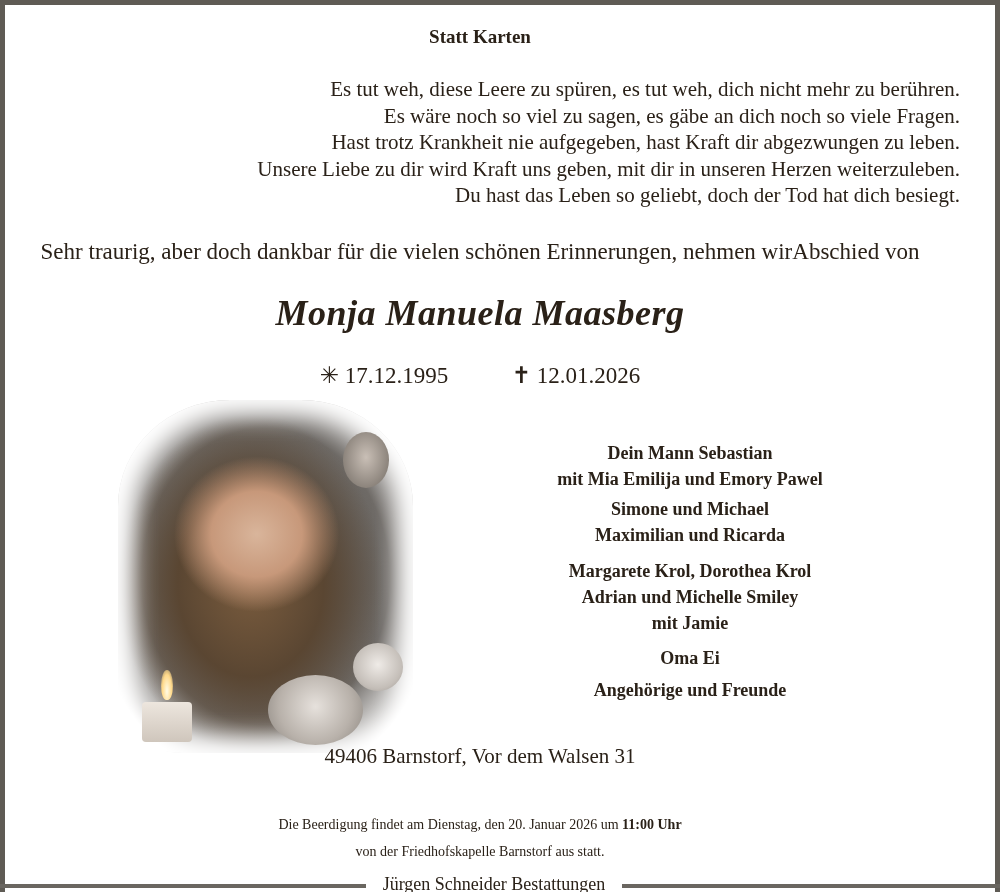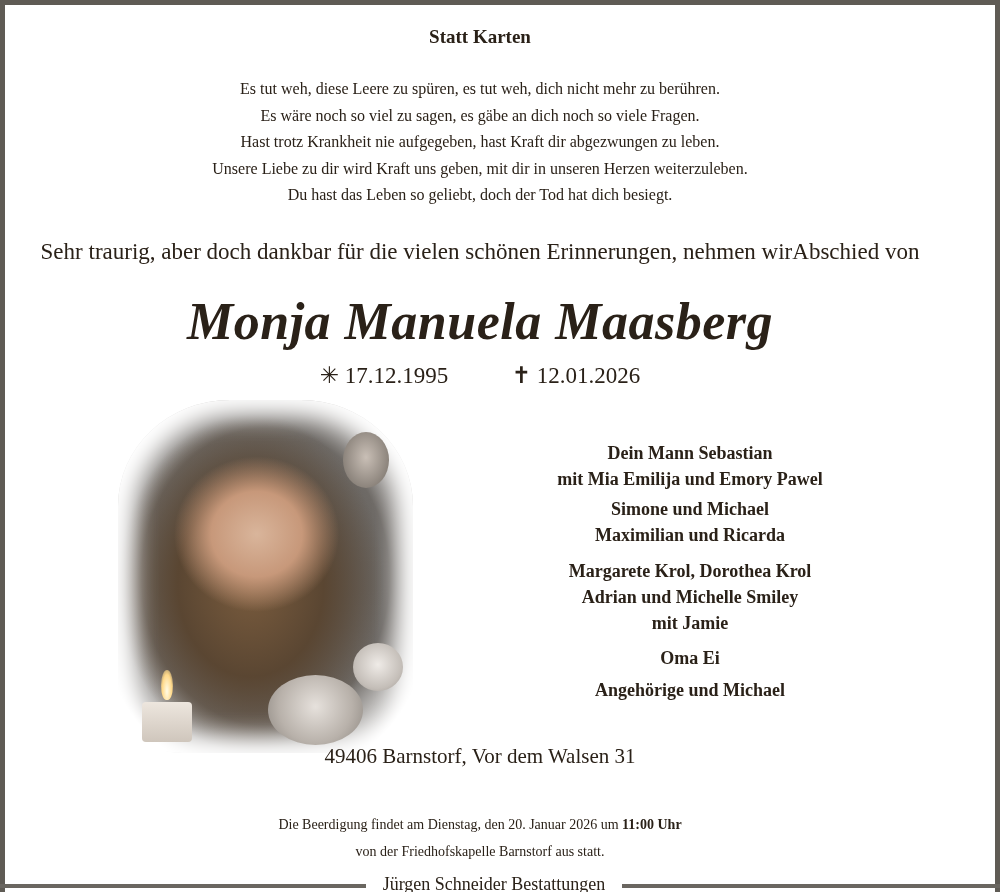--- a/index.html
+++ b/index.html
@@ -2,23 +2,23 @@
 <html><head>
 <meta charset="utf-8">
 <style>
   html, body { margin:0; padding:0; background:#ffffff; }
   body { width:1000px; height:892px; position:relative; overflow:hidden;
          font-family:"Liberation Serif","DejaVu Serif",serif; color:#2a2118; }
   .frame { position:absolute; left:0; top:0; width:1000px; height:892px; box-sizing:border-box;
            border-top:5px solid #5f5b55; border-left:5px solid #5f5b55; border-right:5px solid #5f5b55; }
   .c { position:absolute; left:0; width:960px; text-align:center; white-space:nowrap; }
   .header { top:26px; font-size:19px; font-weight:bold; }
-  .poem { top:76px; font-size:16px; line-height:26.5px; }
+  .poem { top:76px; font-size:21px; line-height:26.5px;text-align:right; }
   .intro { top:239px; font-size:23px; }
-  .name { top:292px; font-size:52px; font-weight:bold; font-style:italic; letter-spacing:0.5px; }
+  .name { top:292px; font-size:36px; font-weight:bold; font-style:italic; letter-spacing:0.5px; }
   .dates { top:362px; font-size:23px; }
   .dates span { display:inline-block; }
   .dates .gap { width:52px; }
   .photo { position:absolute; left:118px; top:400px; width:295px; height:353px;
            border-radius:38% 38% 22% 22% / 30% 30% 14% 14%;
            background:
              radial-gradient(ellipse 28% 22% at 47% 38%, #d9b59b 0%, #c7987a 55%, rgba(120,90,60,0) 100%),
              radial-gradient(ellipse 45% 48% at 45% 52%, #7a5c3e 0%, #5a4632 55%, rgba(60,55,50,0) 100%),
              radial-gradient(ellipse 60% 60% at 50% 50%, #4e4a46 0%, #6e6a66 70%, #ffffff 100%);
            box-shadow: 0 0 24px 14px #ffffff inset; }
@@ -87,21 +87,21 @@
 </div>
 <div class="mourners m3">
   <div>Margarete Krol, Dorothea Krol</div>
   <div>Adrian und Michelle Smiley</div>
   <div>mit Jamie</div>
 </div>
 <div class="mourners m4">
   <div>Oma Ei</div>
 </div>
 <div class="mourners m5">
-  <div>Angehörige und Michael</div>
+  <div>Angehörige und Freunde</div>
 </div>
 
 <div class="c address">49406 Barnstorf, Vor dem Walsen 31</div>
 
 <div class="c funeral">
   <div><span>Die Beerdigung findet am Dienstag, den 20. Januar 2026 um </span><b>11:00 Uhr</b></div>
   <div>von der Friedhofskapelle Barnstorf aus statt.</div>
 </div>
 
 <div class="footer">

